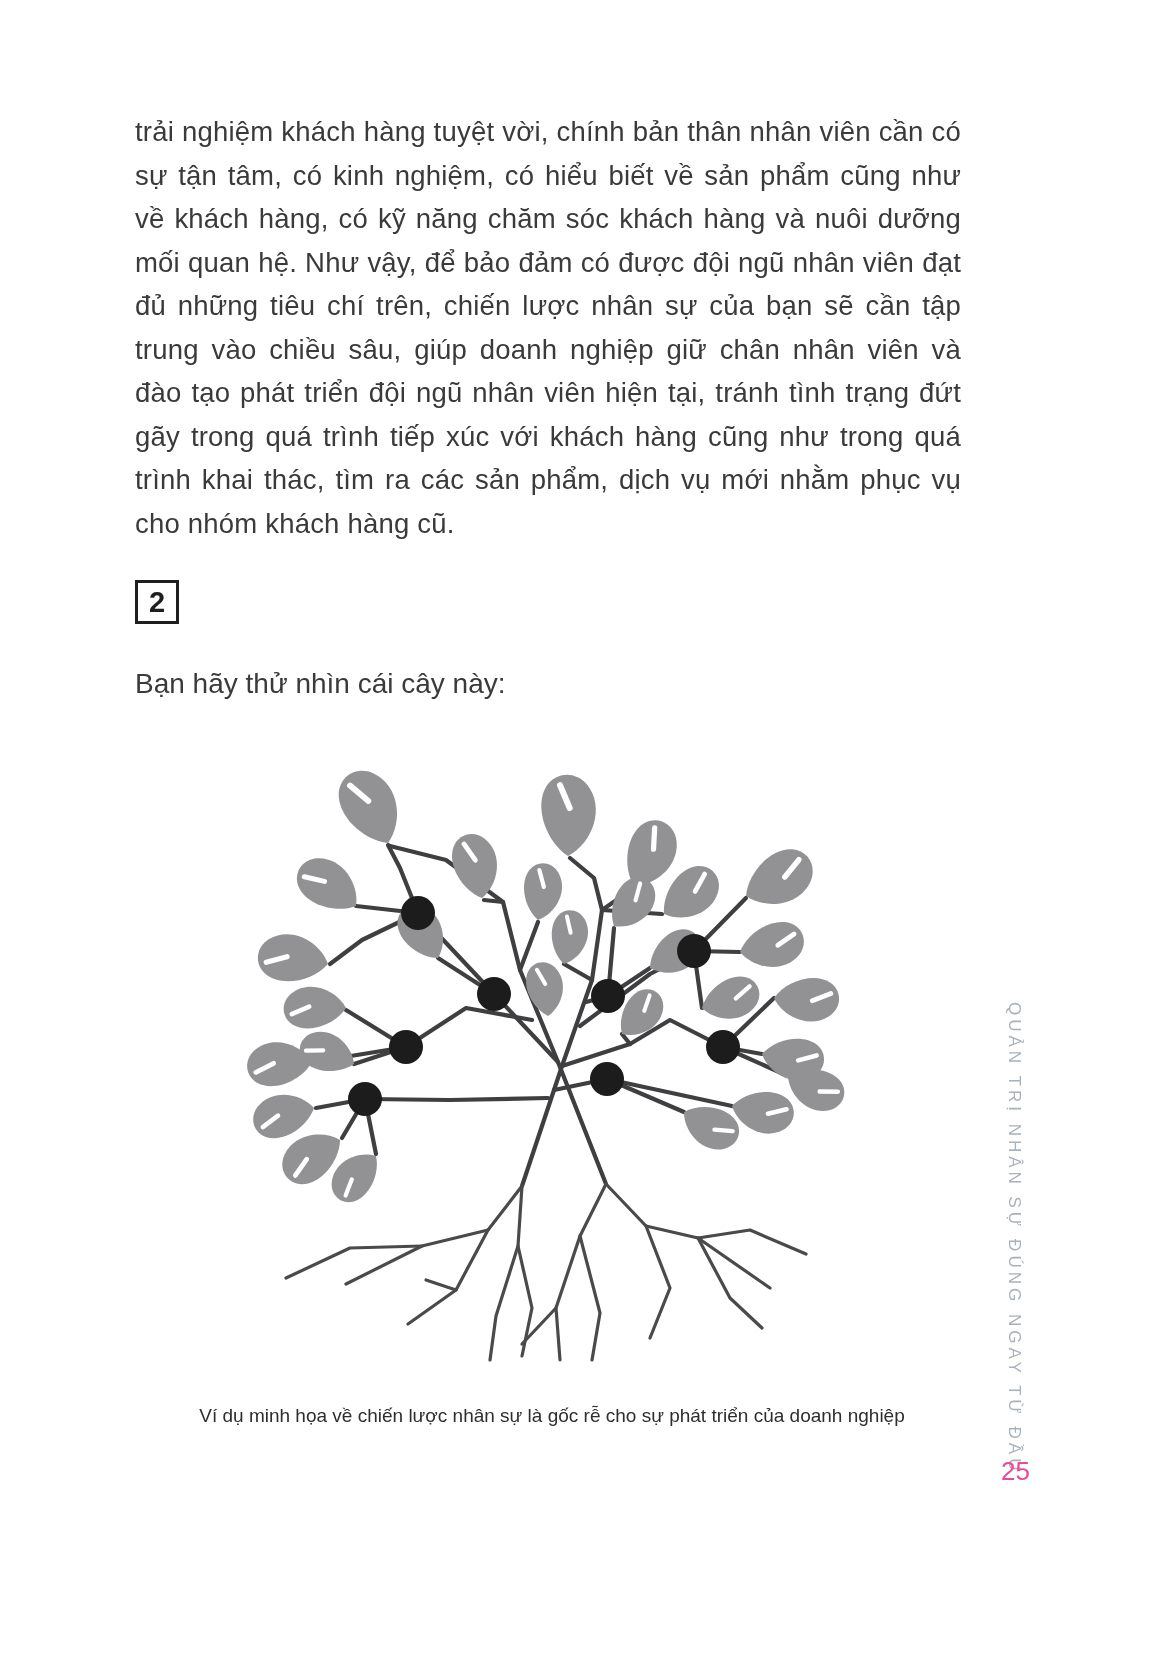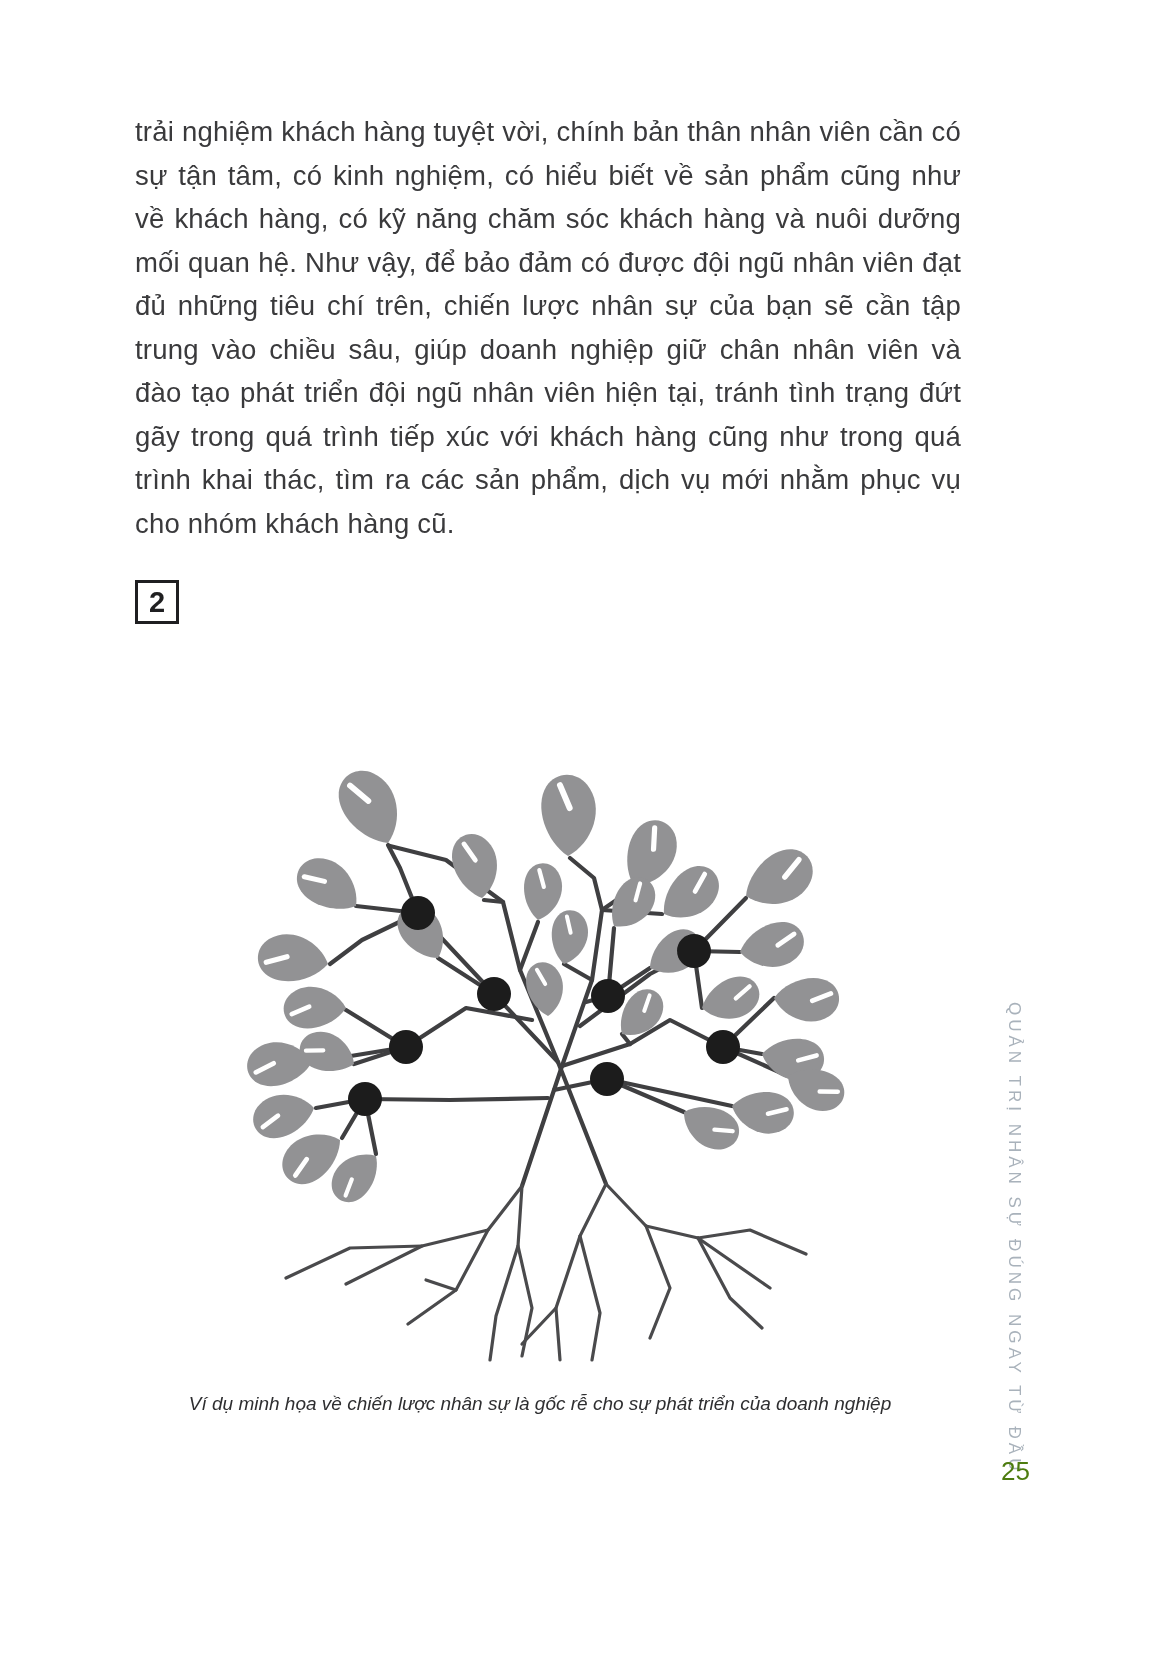--- a/index.html
+++ b/index.html
@@ -47,53 +47,54 @@
   }
   .tree-figure{
     position:absolute;
     left:250px;top:768px;
     margin:0;width:620px;height:630px;
   }
   .tree-figure svg{overflow:visible;}
   .figure-caption{
     position:absolute;
     left:140px;top:1393px;width:800px;
-    margin:0;
-    font-size:19px;font-style:italic;
+    margin:12px;
+    font-size:19px;
     color:#2e2e30;
     text-align:center;
   }
   .vertical-title{
     position:absolute;
     left:1004px;top:1002px;height:430px;
     writing-mode:vertical-rl;
     text-orientation:mixed;
     font-size:17px;
     letter-spacing:4px;
     color:var(--color-sidebar,#a9b2bb);
     white-space:nowrap;
   }
   .page-number{
     position:absolute;
     left:1001px;top:1456px;
     font-size:26px;
-    color:#4d7c0f;
+    color:#ec4899;
   }
 </style>
 </head>
 <body>
 
 <div class="page">
 
   <p class="body-text">trải nghiệm khách hàng tuyệt vời, chính bản thân nhân viên cần có sự tận tâm, có kinh nghiệm, có hiểu biết về sản phẩm cũng như về khách hàng, có kỹ năng chăm sóc khách hàng và nuôi dưỡng mối quan hệ. Như vậy, để bảo đảm có được đội ngũ nhân viên đạt đủ những tiêu chí trên, chiến lược nhân sự của bạn sẽ cần tập trung vào chiều sâu, giúp doanh nghiệp giữ chân nhân viên và đào tạo phát triển đội ngũ nhân viên hiện tại, tránh tình trạng đứt gãy trong quá trình tiếp xúc với khách hàng cũng như trong quá trình khai thác, tìm ra các sản phẩm, dịch vụ mới nhằm phục vụ cho nhóm khách hàng cũ.</p>
 
   <div class="section-heading">
     <span class="section-number">2</span>
   </div>
 
+  <p class="intro-line">Bạn hãy thử nhìn cái cây này:</p>
 
   <figure class="tree-figure">
     <svg width="600" height="620" viewBox="0 0 600 620" xmlns="http://www.w3.org/2000/svg">
       <defs>
         <g id="leaf">
           <path d="M0 0 C9 -15 32 -24 46 -16 C56 -10 57 3 48 11 C33 24 9 16 0 0 Z" fill="var(--color-leaf,#929294)"></path>
           <path d="M47 -7 L32 0" stroke="#ffffff" stroke-width="4" stroke-linecap="round" fill="none"></path>
         </g>
       </defs>
 

